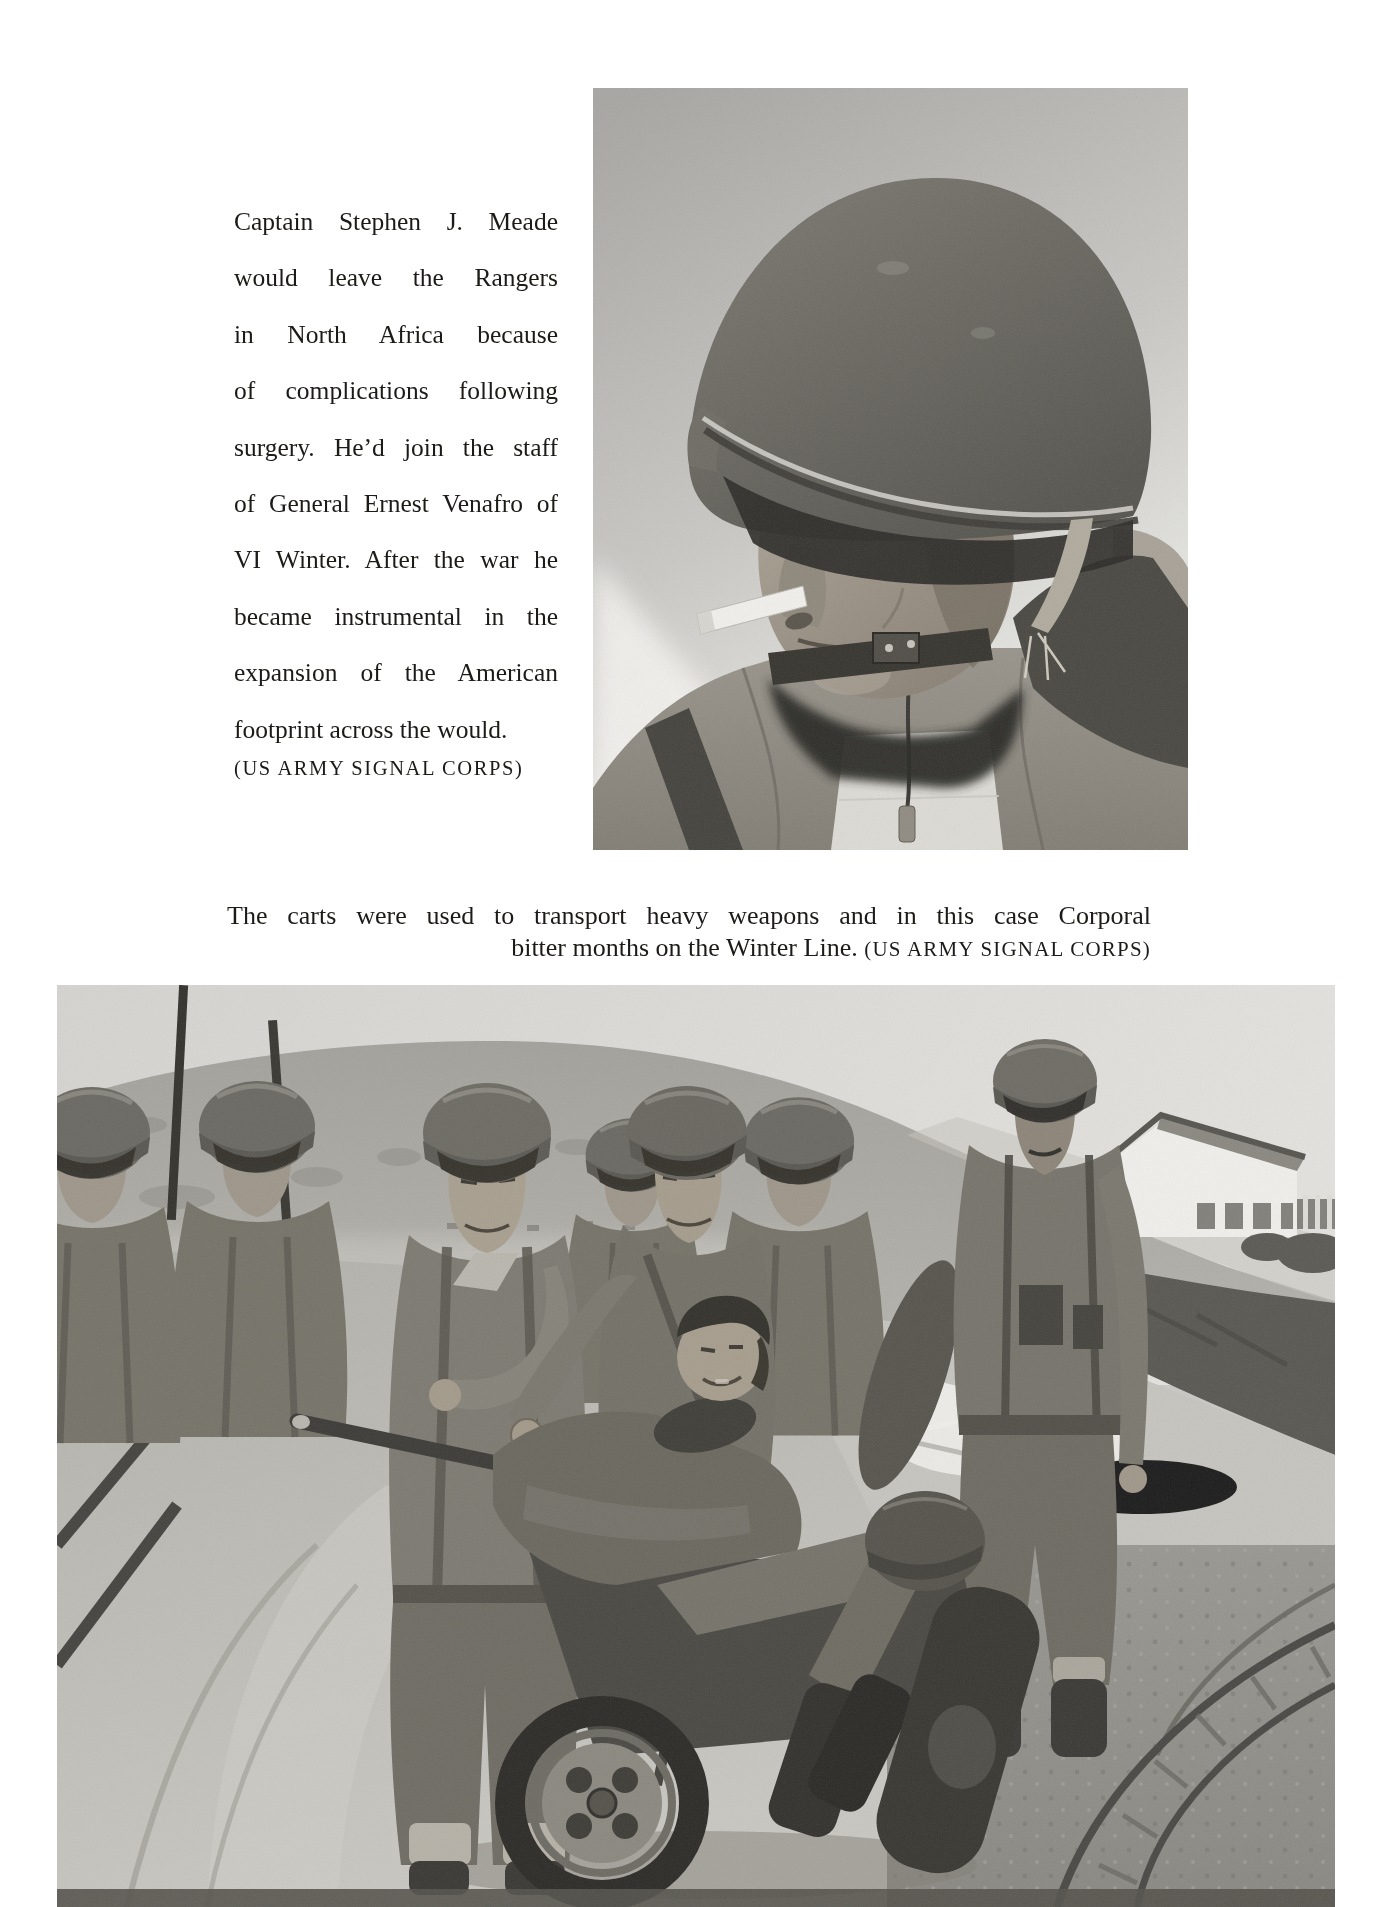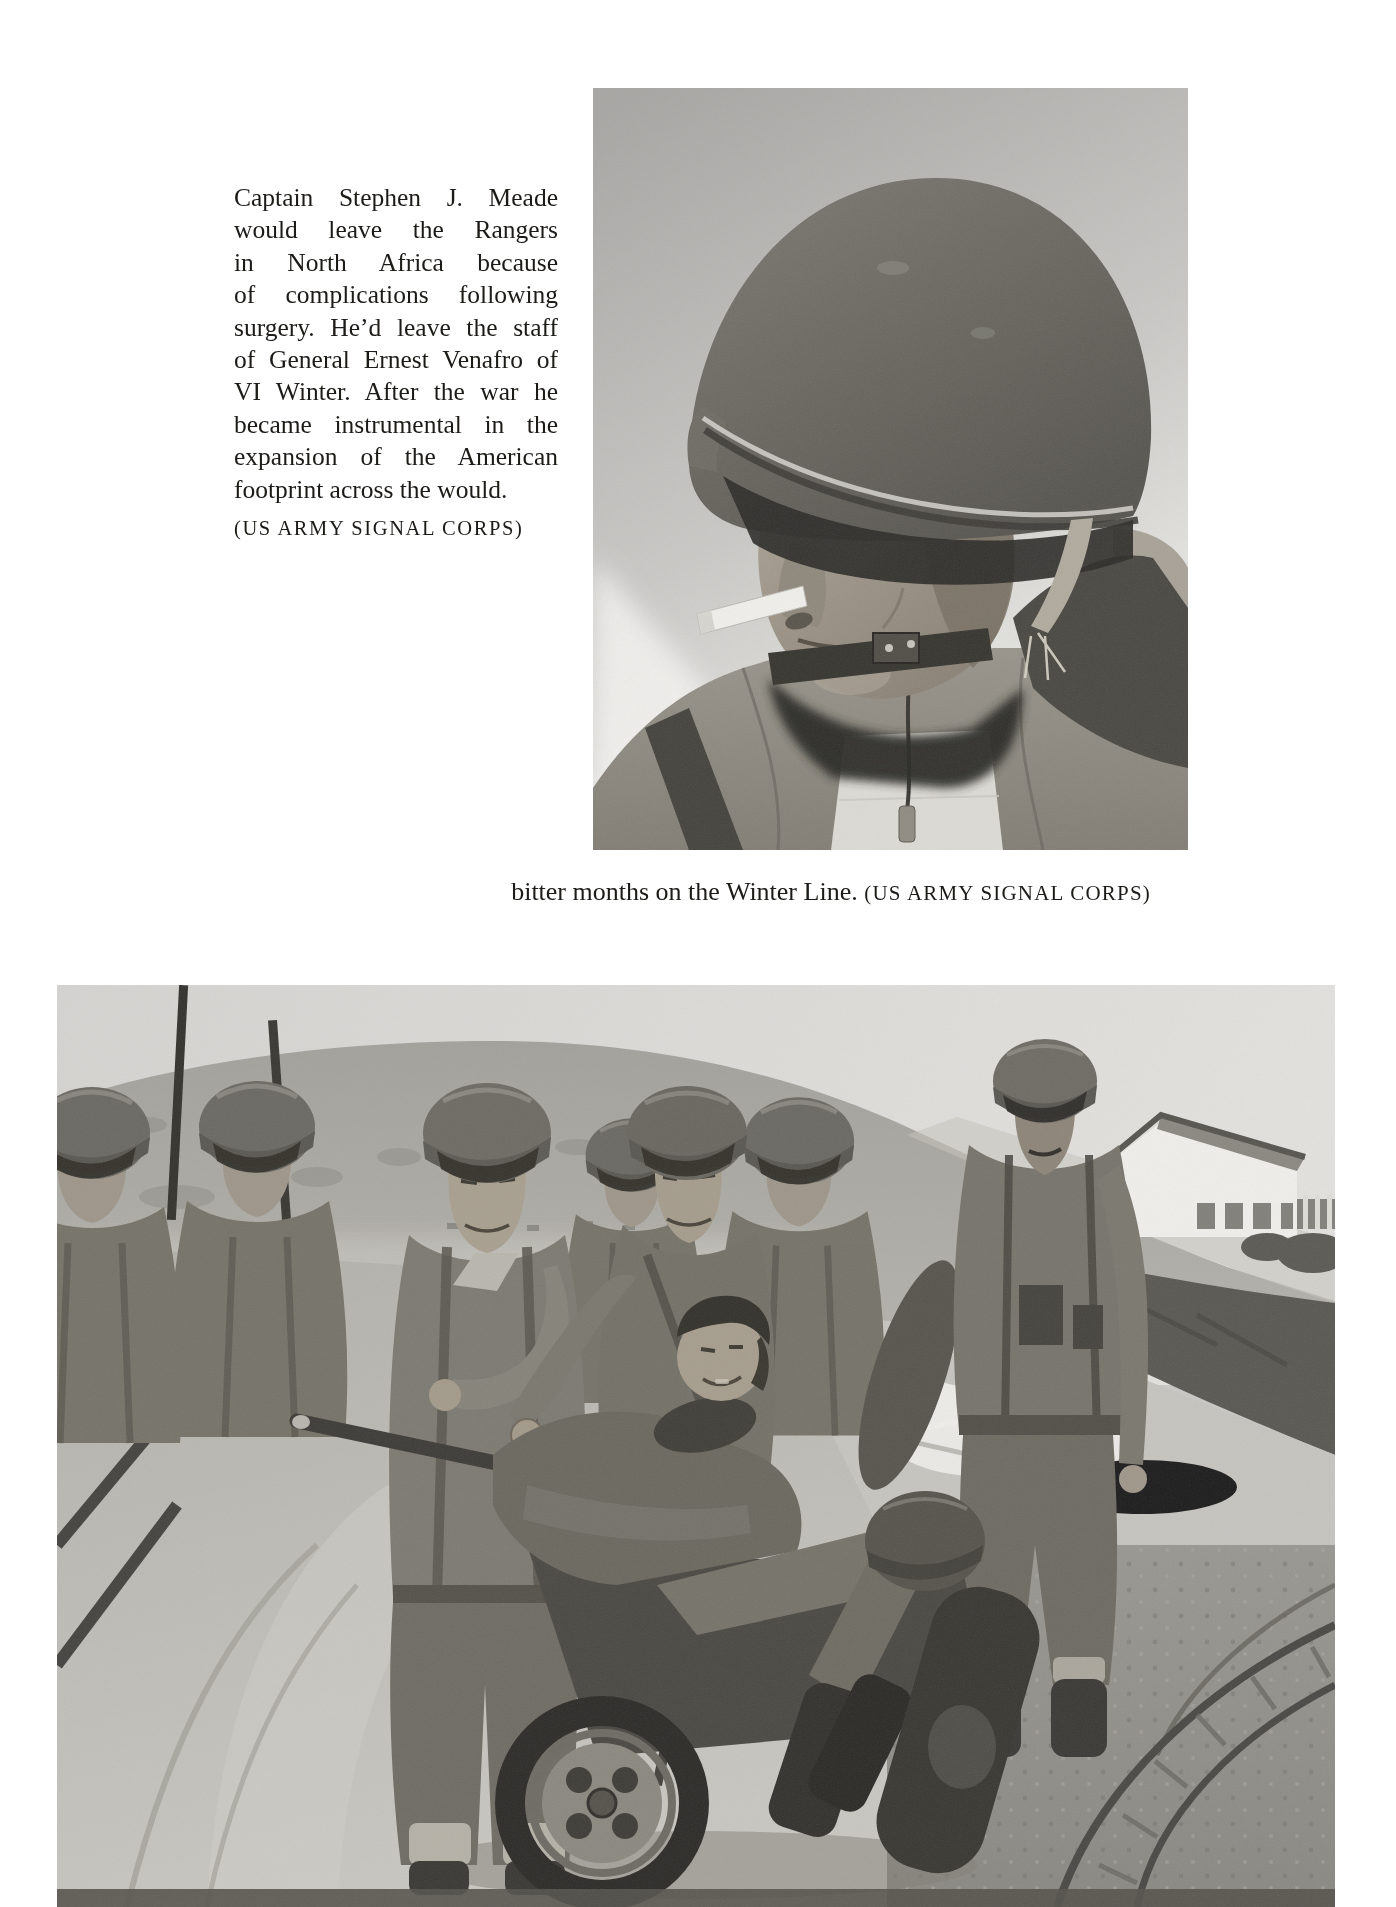--- a/index.html
+++ b/index.html
@@ -9,21 +9,21 @@
     font-family:"Liberation Serif", serif;color:#1d1b18;overflow:hidden;
   }
   figure{margin:0;padding:0;}
   .photo{position:absolute;overflow:hidden;background:#c9c8c5;}
   .photo svg{display:block;width:100%;height:100%;}
   #photo-meade{left:593px;top:88px;width:595px;height:762px;}
   #photo-carts{left:57px;top:985px;width:1278px;height:922px;}
   .caption{position:absolute;}
   #caption-meade{left:234px;top:182px;width:324px;font-size:25.5px;line-height:32.4px;}
   #caption-carts{left:227px;top:876px;width:924px;font-size:26px;line-height:32.2px;}
-  .cap-line{text-align:justify;text-align-last:justify;}
+  .cap-line{text-align:justify;text-align-last:justify;margin-top:24px;}
   #caption-meade .cap-lines .cap-line:last-child{text-align-last:left;}
   .cap-last{text-align:right;}
   .credit{font-size:20.5px;letter-spacing:1.6px;margin-top:6px;}
   .credit-inline{font-size:21px;letter-spacing:1.2px;}
 </style>
 </head>
 <body>
 
 <div class="page">
 
@@ -120,32 +120,33 @@
       <rect width="595" height="762" filter="url(#grainP)" opacity="0.10"></rect>
     </svg>
   </figure>
 
   <div class="caption" id="caption-meade">
     <div class="cap-lines">
         <div class="cap-line">Captain Stephen J. Meade</div>
         <div class="cap-line">would leave the Rangers</div>
         <div class="cap-line">in North Africa because</div>
         <div class="cap-line">of complications following</div>
-        <div class="cap-line">surgery. He’d leave the staff</div>
+        <div class="cap-line">surgery. He’d join the staff</div>
         <div class="cap-line">of General Ernest Venafro of</div>
         <div class="cap-line">VI Winter. After the war he</div>
         <div class="cap-line">became instrumental in the</div>
         <div class="cap-line">expansion of the American</div>
         <div class="cap-line">footprint across the would.</div>
       </div>
     <div class="credit">(US ARMY SIGNAL CORPS)</div>
   </div>
 
   <div class="caption" id="caption-carts">
     <div class="cap-lines">
+        <div class="cap-line">The carts were used to transport heavy weapons and in this case Corporal</div>
       </div>
     <div class="cap-last"><span>bitter months on the Winter Line. </span><span class="credit-inline">(US ARMY SIGNAL CORPS)</span></div>
   </div>
 
   <figure class="photo" id="photo-carts" aria-label="Black-and-white photo of helmeted Rangers on a coastal road pulling a two-wheeled hand cart carrying a smiling seated soldier; hills, a white farmhouse, surf and rail tracks behind">
     <svg viewBox="0 0 1278 922" xmlns="http://www.w3.org/2000/svg">
       <defs>
         <linearGradient id="skyG" x1="0" y1="0" x2="1" y2="0.2">
           <stop offset="0" stop-color="#d4d3d0"></stop>
             <stop offset="1" stop-color="#e2e1dd"></stop>

